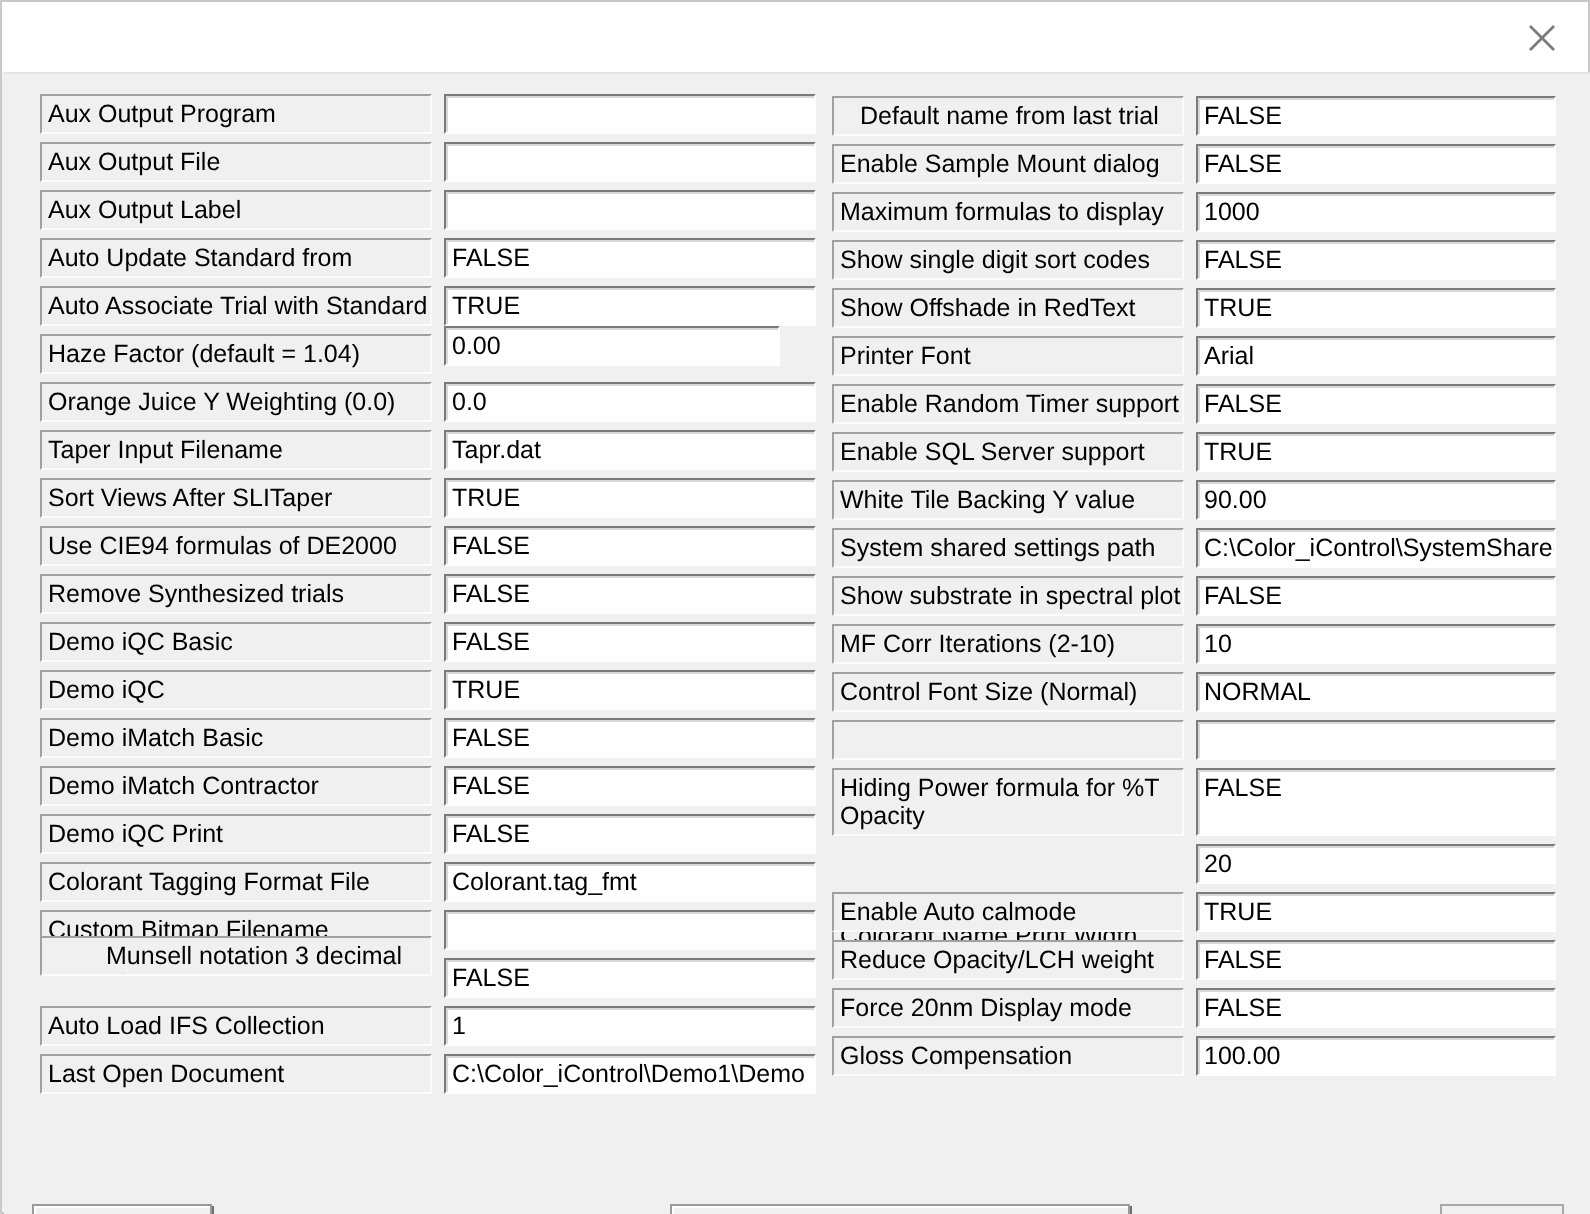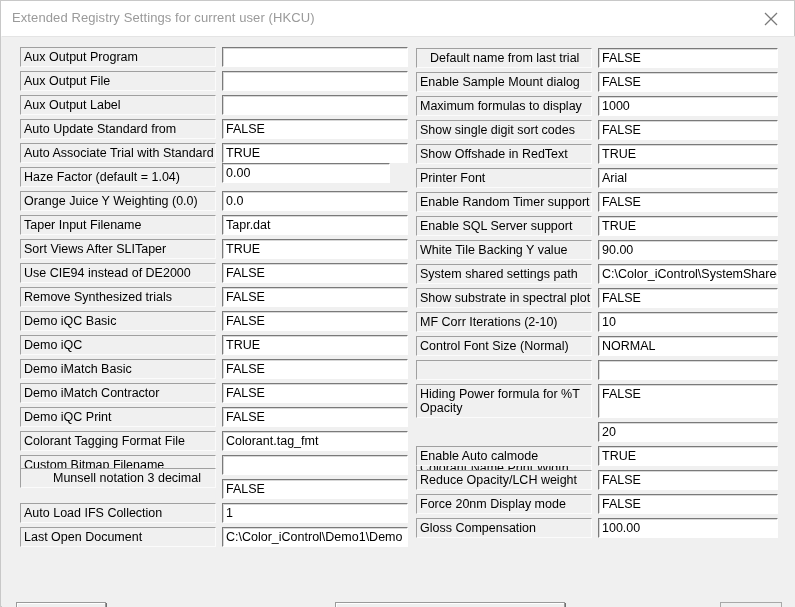--- a/index.html
+++ b/index.html
@@ -117,21 +117,20 @@
   #btn-cancel  { left: 718px; top: 565px; width: 62px;  height: 26px;
                  border-color: #a8a8a8; box-shadow: none;
                  background: #f0f0f0; }
 </style>
 </head>
 <body>
 
 <div id="window">
 
   <div id="titlebar">
-    <div id="title-text">Extended Registry Settings for current user (HKCU)</div>
     <div id="close-button">
       <span>
         <svg width="14" height="14" viewBox="0 0 14 14">
           <line x1="1" y1="1" x2="13" y2="13" stroke="#7a7a7a" stroke-width="1.3"></line>
           <line x1="13" y1="1" x2="1" y2="13" stroke="#7a7a7a" stroke-width="1.3"></line>
         </svg>
       </span>
     </div>
   </div>
 
@@ -148,21 +147,21 @@
         <div class="lbl" style="left: 18px; top: 106px; width: 196px; height: 20px;">Auto Associate Trial with Standard</div>
         <div class="val" style="left: 220px; top: 106px; width: 186px; height: 20px;">TRUE</div>
         <div class="lbl" style="left: 18px; top: 130px; width: 196px; height: 20px;">Haze Factor (default = 1.04)</div>
         <div class="val" style="left: 220px; top: 126px; width: 168px; height: 20px;">0.00</div>
         <div class="lbl" style="left: 18px; top: 154px; width: 196px; height: 20px;">Orange Juice Y Weighting (0.0)</div>
         <div class="val" style="left: 220px; top: 154px; width: 186px; height: 20px;">0.0</div>
         <div class="lbl" style="left: 18px; top: 178px; width: 196px; height: 20px;">Taper Input Filename</div>
         <div class="val" style="left: 220px; top: 178px; width: 186px; height: 20px;">Tapr.dat</div>
         <div class="lbl" style="left: 18px; top: 202px; width: 196px; height: 20px;">Sort Views After SLITaper</div>
         <div class="val" style="left: 220px; top: 202px; width: 186px; height: 20px;">TRUE</div>
-        <div class="lbl" style="left: 18px; top: 226px; width: 196px; height: 20px;">Use CIE94 instead of DE2000</div>
+        <div class="lbl" style="left: 18px; top: 226px; width: 196px; height: 20px;">Use CIE94 formulas of DE2000</div>
         <div class="val" style="left: 220px; top: 226px; width: 186px; height: 20px;">FALSE</div>
         <div class="lbl" style="left: 18px; top: 250px; width: 196px; height: 20px;">Remove Synthesized trials</div>
         <div class="val" style="left: 220px; top: 250px; width: 186px; height: 20px;">FALSE</div>
         <div class="lbl" style="left: 18px; top: 274px; width: 196px; height: 20px;">Demo iQC Basic</div>
         <div class="val" style="left: 220px; top: 274px; width: 186px; height: 20px;">FALSE</div>
         <div class="lbl" style="left: 18px; top: 298px; width: 196px; height: 20px;">Demo iQC</div>
         <div class="val" style="left: 220px; top: 298px; width: 186px; height: 20px;">TRUE</div>
         <div class="lbl" style="left: 18px; top: 322px; width: 196px; height: 20px;">Demo iMatch Basic</div>
         <div class="val" style="left: 220px; top: 322px; width: 186px; height: 20px;">FALSE</div>
         <div class="lbl" style="left: 18px; top: 346px; width: 196px; height: 20px;">Demo iMatch Contractor</div>

